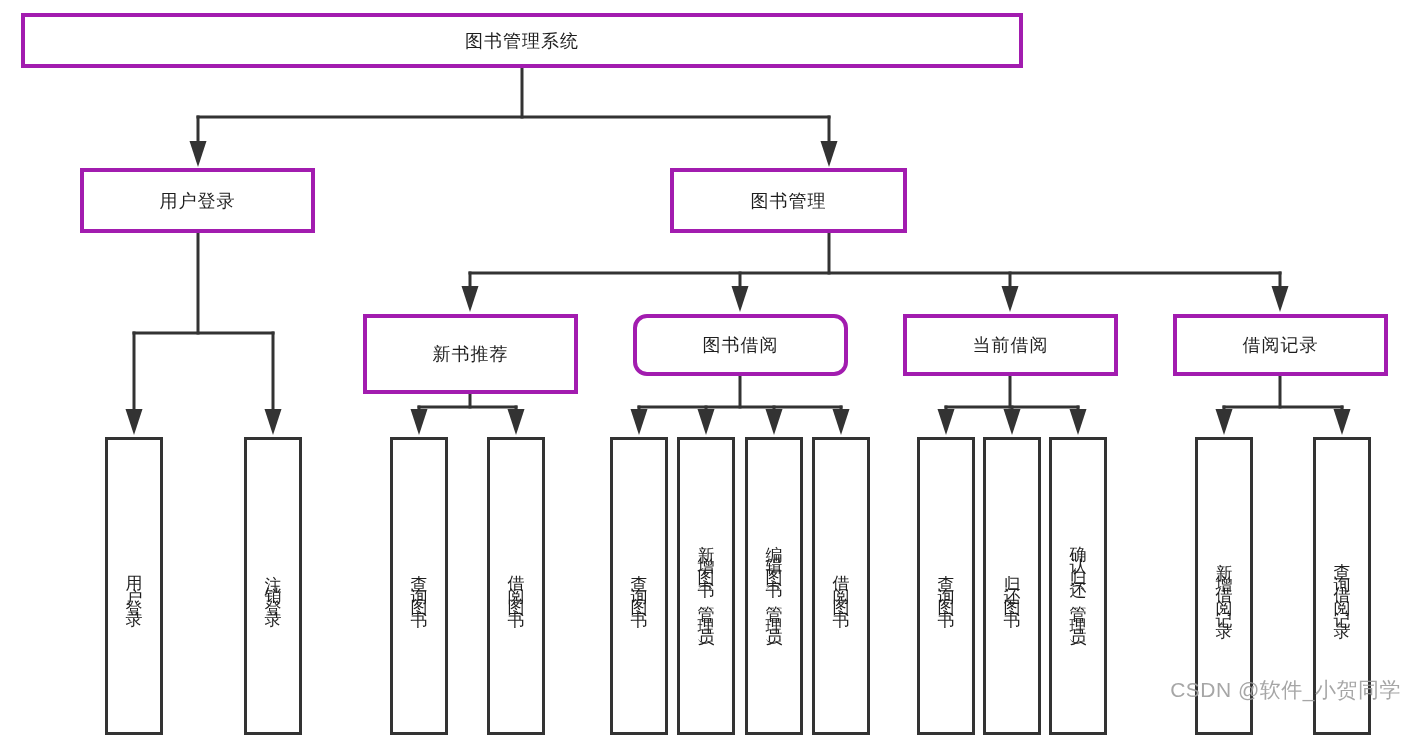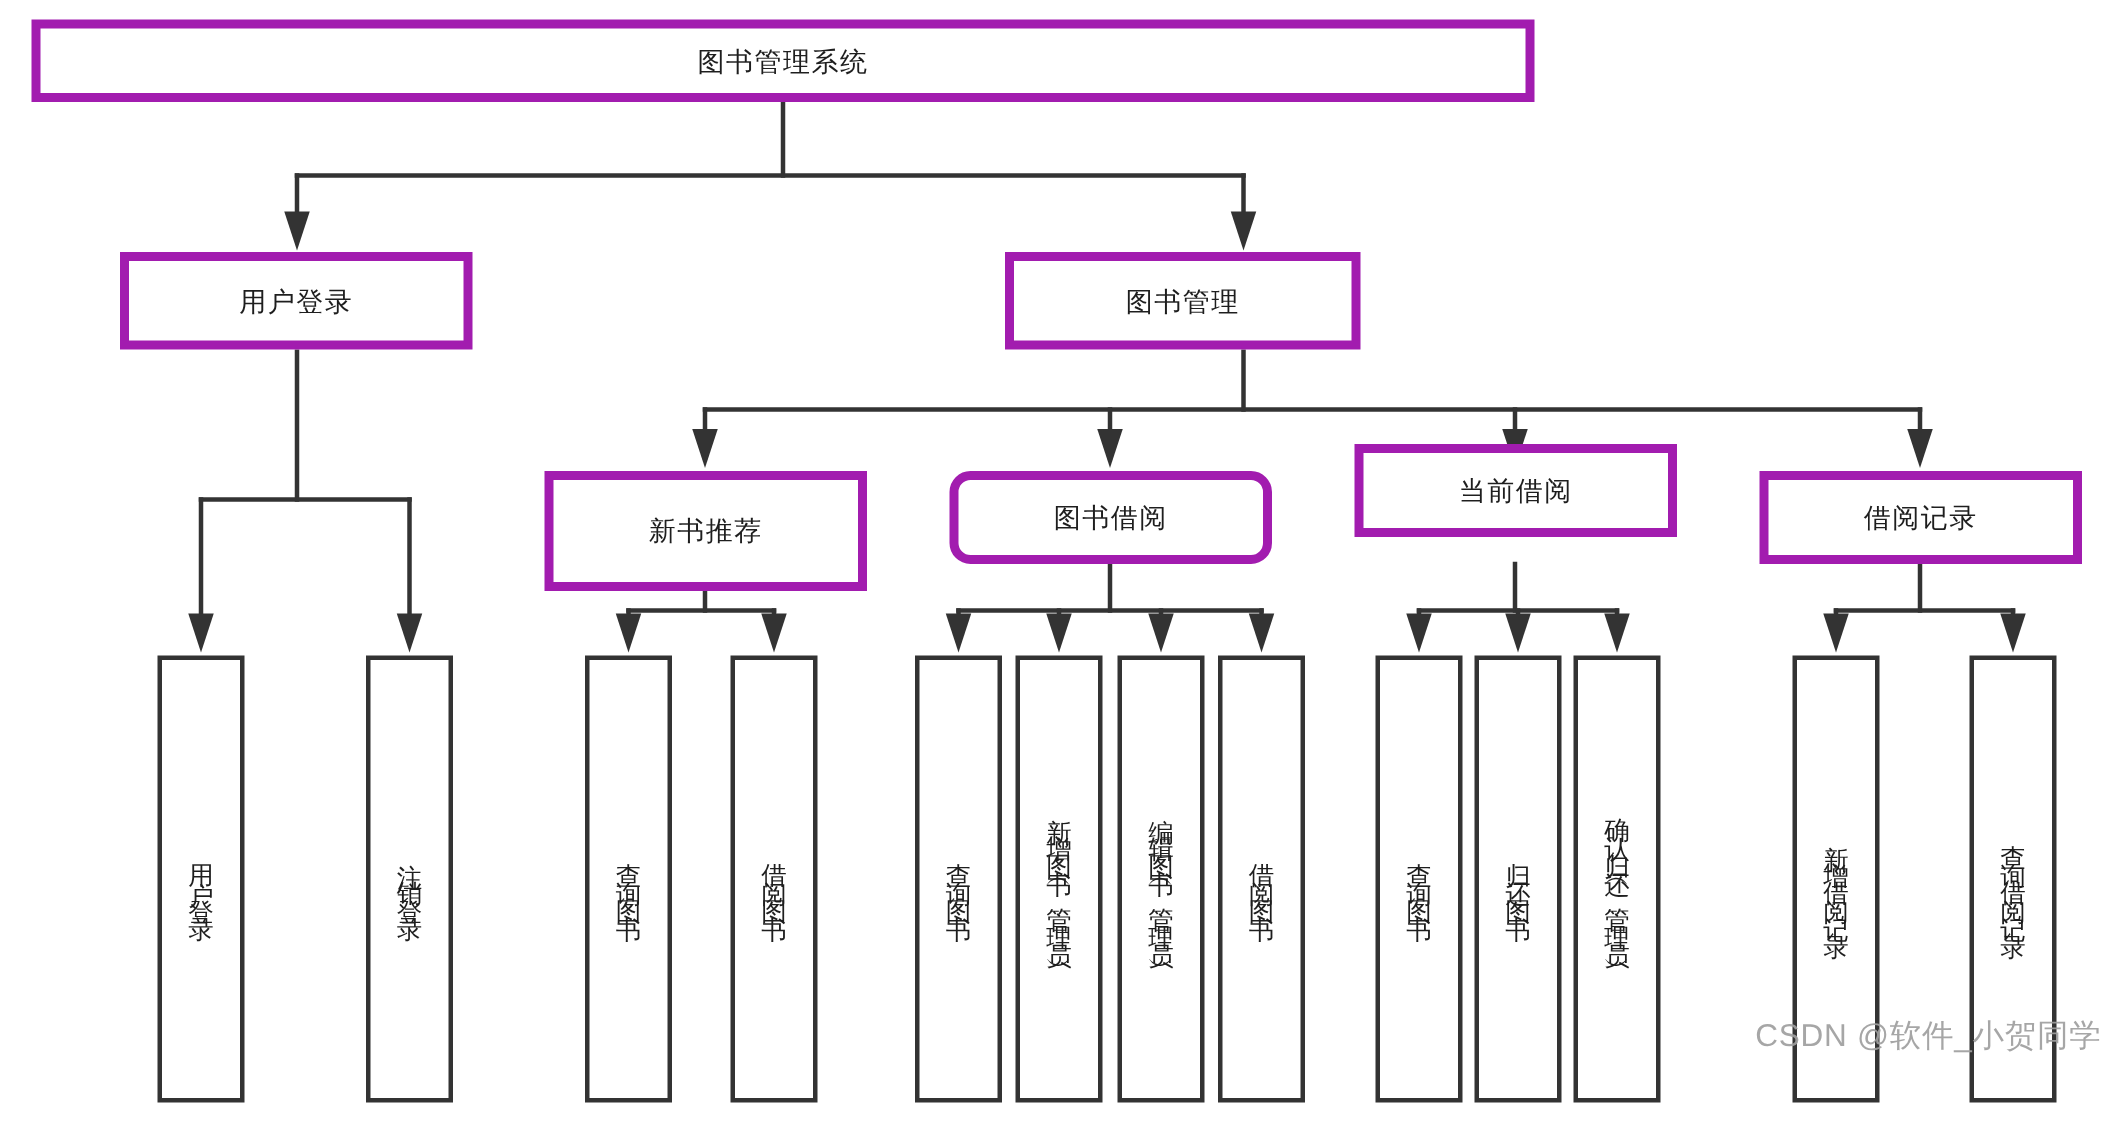--- a/index.html
+++ b/index.html
@@ -14,21 +14,21 @@
   #wires {
     position: absolute;
     left: 0; top: 0;
     z-index: 1;
   }
   .hbox {
     position: absolute;
     z-index: 2;
     box-sizing: border-box;
     background: #ffffff;
-    border: 6px solid #a21caf;
+    border: 4px solid #a21caf;
     display: flex;
     align-items: center;
     justify-content: center;
     font-size: 18px;
     letter-spacing: 1px;
     color: #1e1e1e;
     white-space: nowrap;
   }
   .vbox {
     position: absolute;
@@ -133,21 +133,21 @@
     </g>
   </svg>
 
   <div class="hbox" style="left:21px; top:13px; width:1002px; height:55px;">图书管理系统</div>
 
   <div class="hbox" style="left:80px; top:168px; width:235px; height:65px;">用户登录</div>
   <div class="hbox" style="left:670px; top:168px; width:237px; height:65px;">图书管理</div>
 
   <div class="hbox" style="left:363px; top:314px; width:215px; height:80px;">新书推荐</div>
   <div class="hbox" style="left:633px; top:314px; width:215px; height:62px;border-radius:14px;">图书借阅</div>
-  <div class="hbox" style="left:903px; top:296px; width:215px; height:62px;">当前借阅</div>
+  <div class="hbox" style="left:903px; top:314px; width:215px; height:62px;">当前借阅</div>
   <div class="hbox" style="left:1173px; top:314px; width:215px; height:62px;">借阅记录</div>
 
   <div class="vbox" style="left:105px; top:437px; width:58px; height:298px;">用户登录</div>
   <div class="vbox" style="left:244px; top:437px; width:58px; height:298px;">注销登录</div>
 
   <div class="vbox" style="left:390px; top:437px; width:58px; height:298px;">查询图书</div>
   <div class="vbox" style="left:487px; top:437px; width:58px; height:298px;">借阅图书</div>
 
   <div class="vbox" style="left:610px; top:437px; width:58px; height:298px;">查询图书</div>
   <div class="vbox" style="left:677px; top:437px; width:58px; height:298px;">新增图书（管理员）</div>

